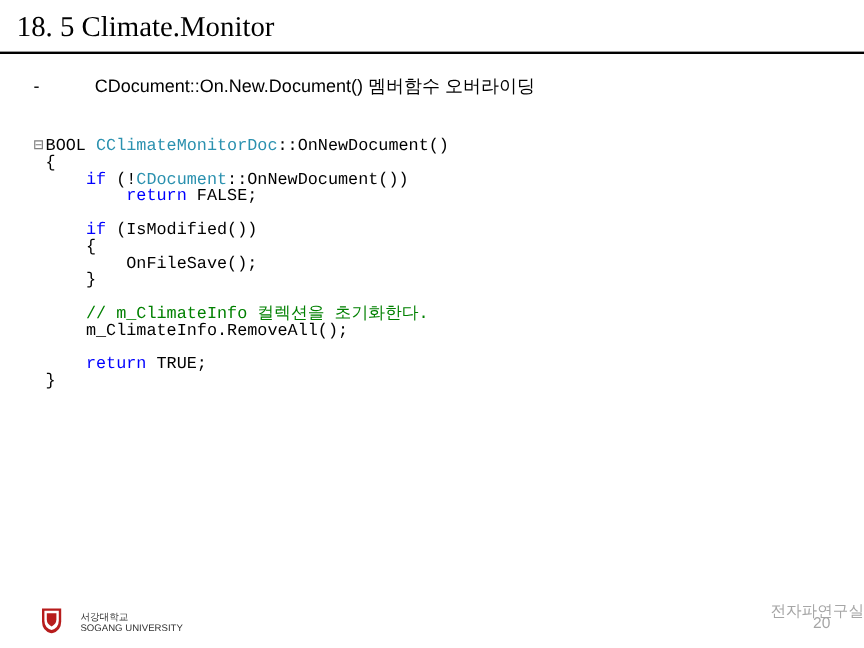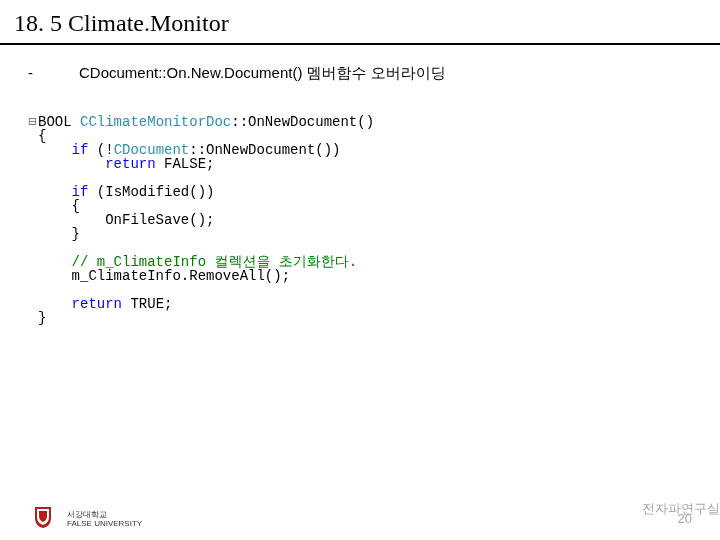--- a/index.html
+++ b/index.html
@@ -117,18 +117,18 @@
 
 <div class="footer">
   <div class="logo">
     <svg class="logo-shield" viewBox="0 0 18 22">
       <path d="M1 1 H17 V12 Q17 20 9 22 Q1 20 1 12 Z" fill="#b71c1c"></path>
       <path d="M3 3 H15 V11 Q15 17 9 19 Q3 17 3 11 Z" fill="#fff"></path>
       <path d="M5 5 H13 V10 Q13 14 9 16 Q5 14 5 10 Z" fill="#b71c1c"></path>
     </svg>
     <div class="logo-text">
       <div>서강대학교</div>
-      <div>FALSE UNIVERSITY</div>
+      <div>SOGANG UNIVERSITY</div>
     </div>
   </div>
   <div class="center">전자파연구실</div>
   <div class="pagenum">20</div>
 </div>
 
 </body></html>

